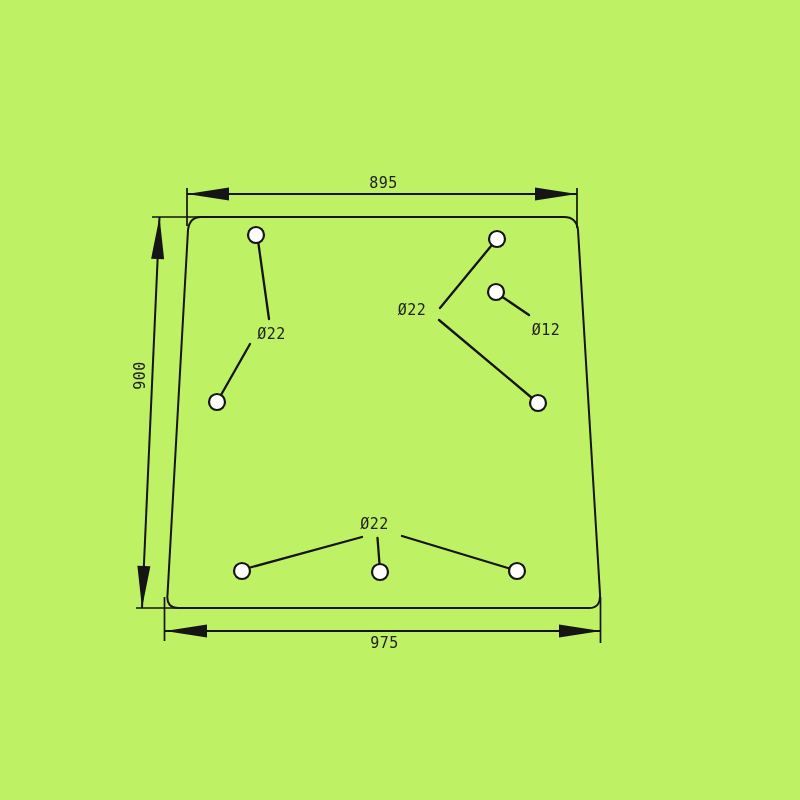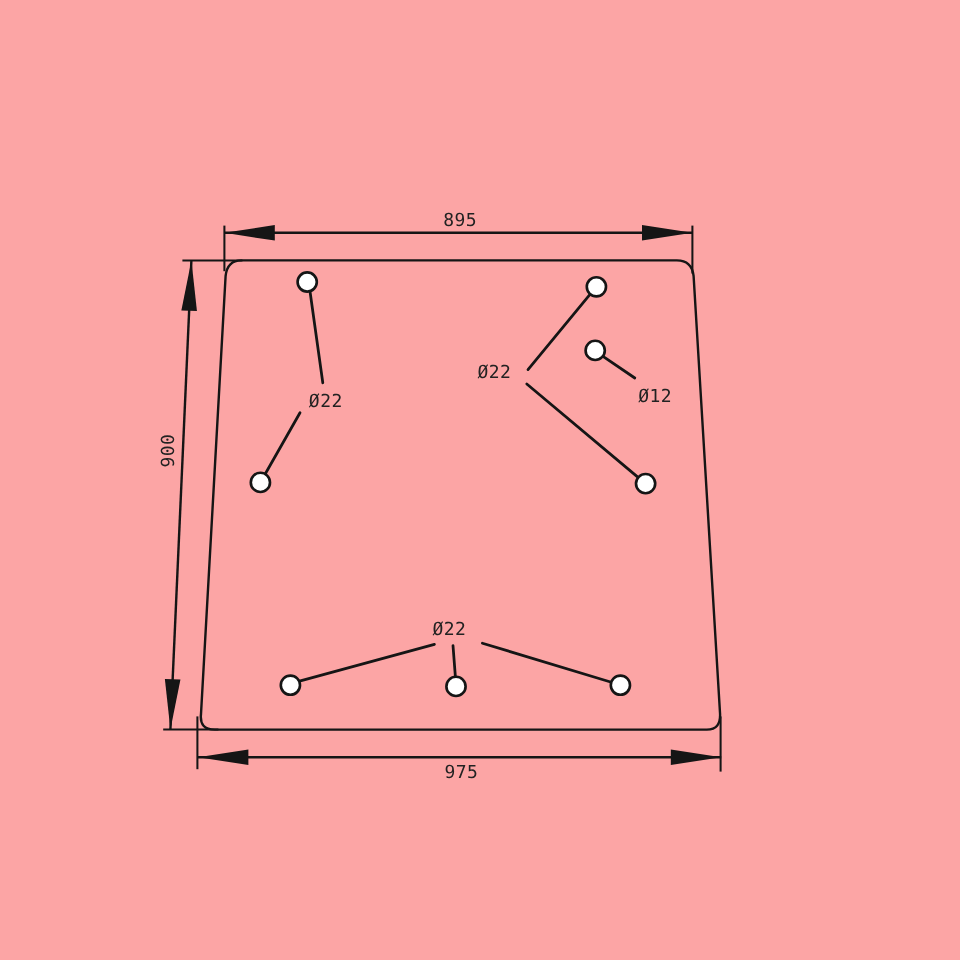--- a/index.html
+++ b/index.html
@@ -4,21 +4,21 @@
 <style>
   html, body {
     margin: 0;
     padding: 0;
     background: #ffffff;
   }
   .drawing-stage {
     position: relative;
     width: 800px;
     height: 800px;
-    background: #fca5a5;
+    background: #bef264;
     overflow: hidden;
   }
   svg.drawing {
     display: block;
     width: 800px;
     height: 800px;
   }
   svg.drawing text {
     font-family: "DejaVu Sans Mono", "Liberation Mono", monospace;
     font-size: 15px;

